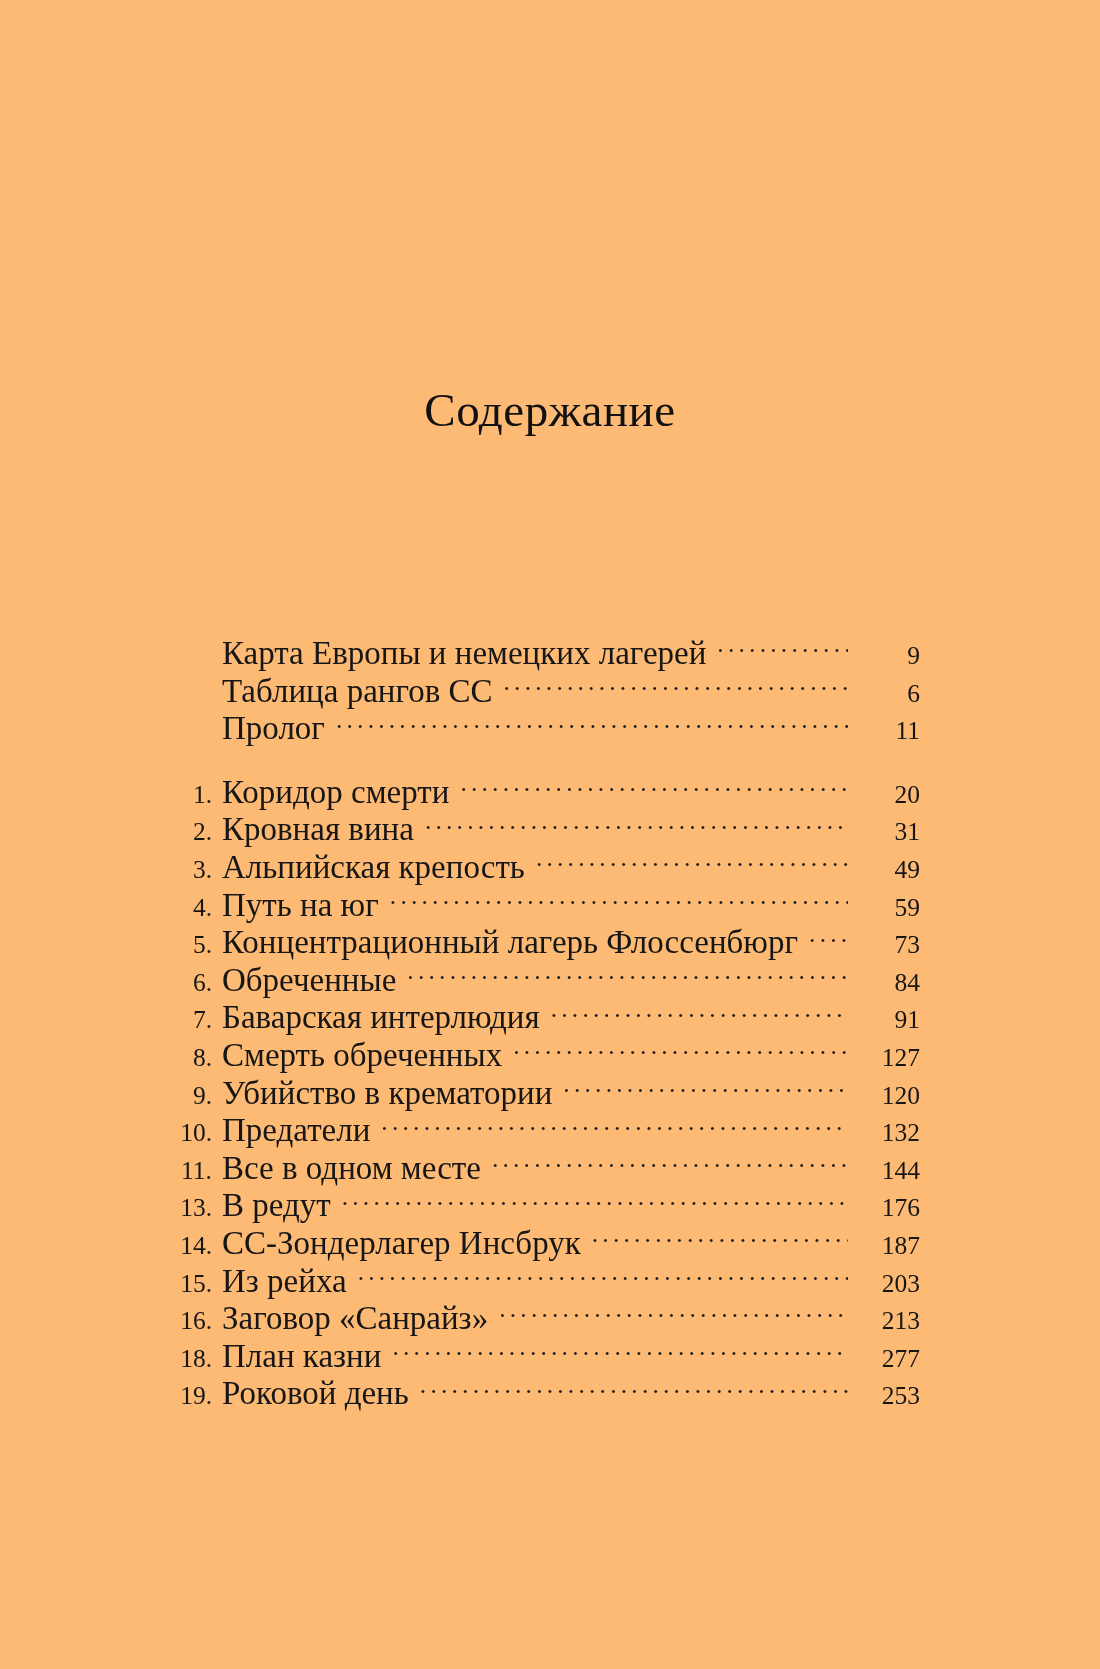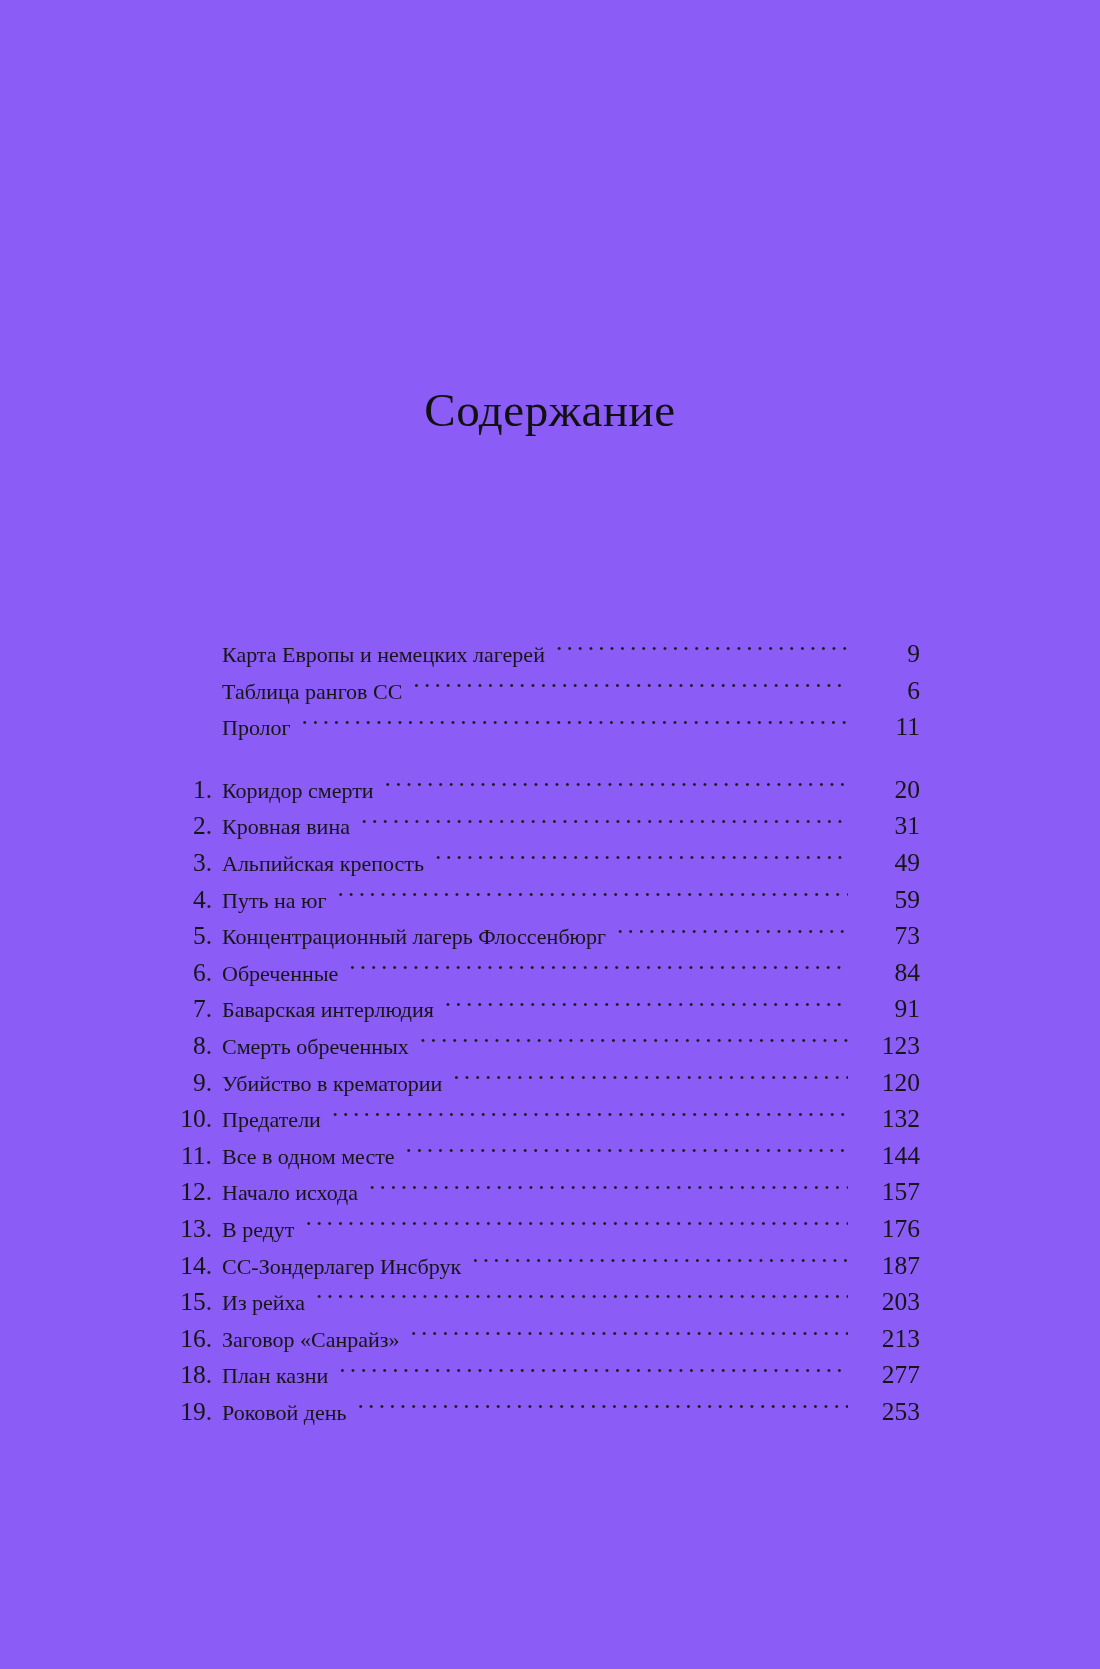--- a/index.html
+++ b/index.html
@@ -16,21 +16,21 @@
     color: #141414;
     overflow: hidden;
   }
 
   .page {
     width: 1100px;
     height: 1669px;
     box-sizing: border-box;
     padding: 8px;
     position: relative;
-    background: #8b5cf6;
+    background: #fdba74;
   }
 
   .toc-title {
     position: absolute;
     top: 352px;
     left: 0;
     width: 1100px;
     text-align: center;
     font-size: 47px;
     font-weight: 400;
@@ -74,21 +74,21 @@
     color: #161616;
   }
 
   .row-num.blank {
     
   }
 
   .row-label {
     flex: 0 0 auto;
     padding-right: 9px;
-    font-size: 22px;
+    font-size: 33px;
     color: #161616;
   }
 
   .row-leader {
     flex: 1 1 auto;
     position: relative;
     overflow: hidden;
     height: 1em;
     margin: 0 2px;
   }
@@ -184,47 +184,41 @@
         <div class="toc-row">
           <span class="row-num">7.</span>
           <span class="row-label">Баварская интерлюдия</span>
           <span class="row-leader"></span>
           <span class="row-page">91</span>
         </div>
         <div class="toc-row">
           <span class="row-num">8.</span>
           <span class="row-label">Смерть обреченных</span>
           <span class="row-leader"></span>
-          <span class="row-page">123</span>
+          <span class="row-page">127</span>
         </div>
         <div class="toc-row">
           <span class="row-num">9.</span>
           <span class="row-label">Убийство в крематории</span>
           <span class="row-leader"></span>
           <span class="row-page">120</span>
         </div>
         <div class="toc-row">
           <span class="row-num">10.</span>
           <span class="row-label">Предатели</span>
           <span class="row-leader"></span>
           <span class="row-page">132</span>
         </div>
         <div class="toc-row">
           <span class="row-num">11.</span>
           <span class="row-label">Все в одном месте</span>
           <span class="row-leader"></span>
           <span class="row-page">144</span>
         </div>
         <div class="toc-row">
-          <span class="row-num">12.</span>
-          <span class="row-label">Начало исхода</span>
-          <span class="row-leader"></span>
-          <span class="row-page">157</span>
-        </div>
-        <div class="toc-row">
           <span class="row-num">13.</span>
           <span class="row-label">В редут</span>
           <span class="row-leader"></span>
           <span class="row-page">176</span>
         </div>
         <div class="toc-row">
           <span class="row-num">14.</span>
           <span class="row-label">СС-Зондерлагер Инсбрук</span>
           <span class="row-leader"></span>
           <span class="row-page">187</span>

